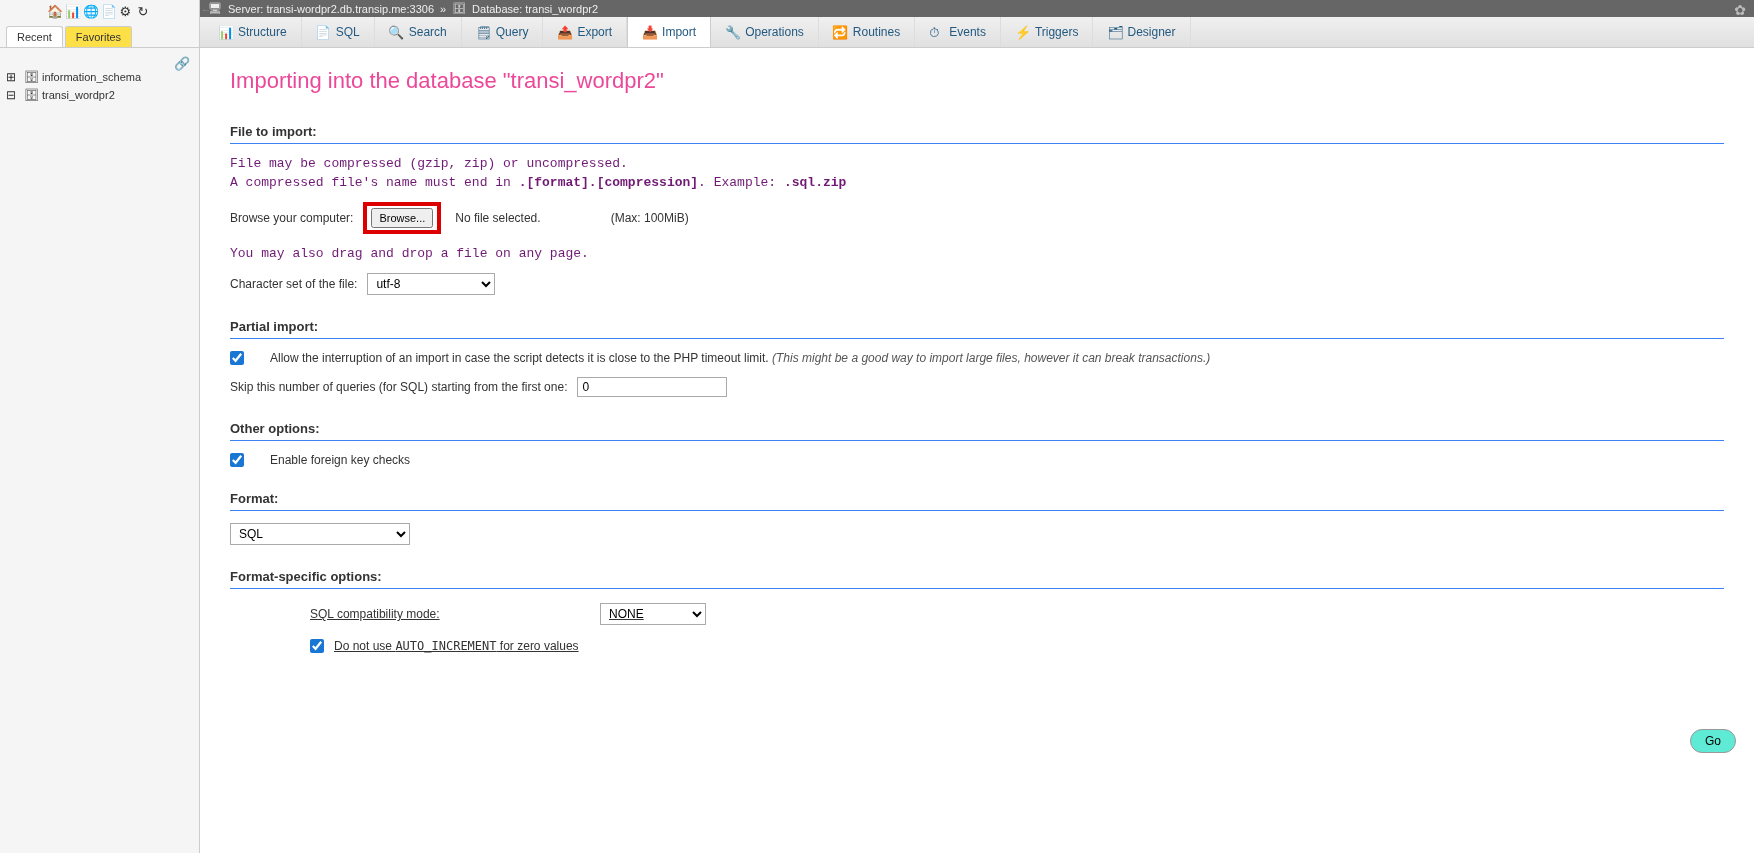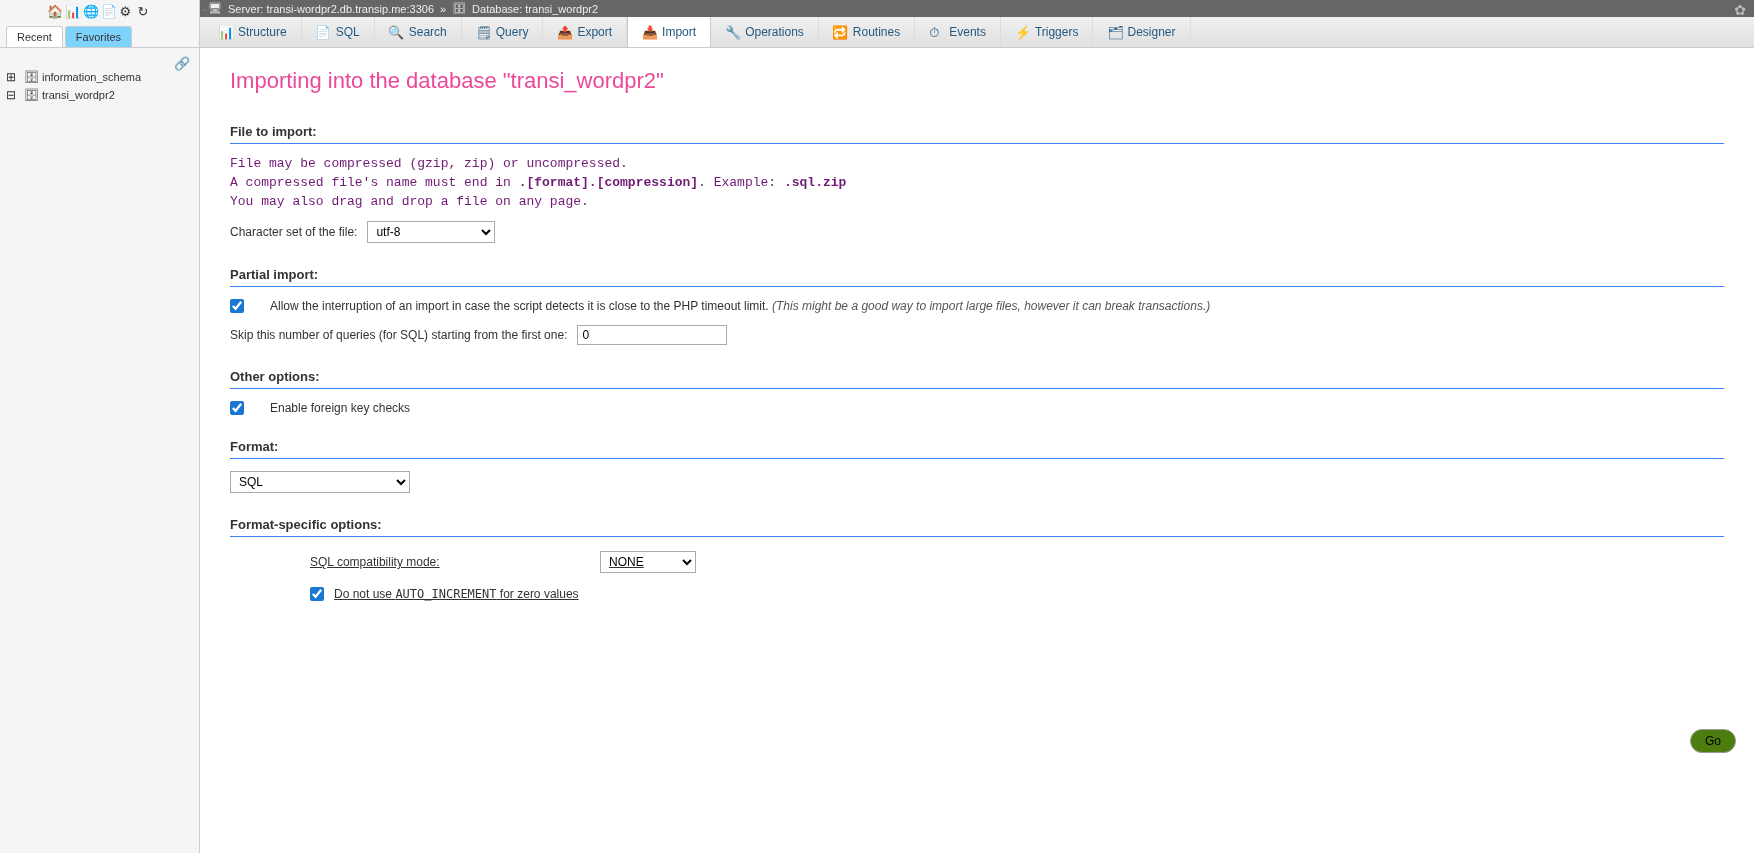--- a/index.html
+++ b/index.html
@@ -1,21 +1,21 @@
 <!DOCTYPE html>
 <html><head>
 <meta charset="utf-8">
 <style>
 * { box-sizing: border-box; margin: 0; padding: 0; }
 body { font-family: sans-serif; font-size: 12px; color: #333; display: flex; height: 853px; width: 1754px; overflow: hidden; }
 .sidebar { width: 200px; background: #f5f5f5; border-right: 1px solid #ccc; position: relative; }
 .sidebar-icons { padding: 4px 6px; display: flex; gap: 4px; justify-content: center; }
 .sidebar-icons span { width: 14px; height: 14px; display: inline-block; font-size: 13px; cursor: pointer; }
 .sidebar-tabs { display: flex; border-bottom: 1px solid #ccc; padding: 4px 6px 0 6px; }
-.sidebar-tab { padding: 4px 10px; background: #7dd3fc; border: 1px solid #ccc; border-bottom: none; border-radius: 3px 3px 0 0; margin-right: 2px; cursor: pointer; font-size: 11px; }
+.sidebar-tab { padding: 4px 10px; background: #fde047; border: 1px solid #ccc; border-bottom: none; border-radius: 3px 3px 0 0; margin-right: 2px; cursor: pointer; font-size: 11px; }
 .sidebar-tab.active { background: #fff; }
 .sidebar-filter { padding: 8px; }
 .sidebar-filter .link-icon { float: right; color: #666; font-size: 13px; cursor: pointer; }
 .db-tree { padding: 4px 6px; font-size: 11px; }
 .db-tree .tree-item { display: flex; align-items: center; gap: 4px; padding: 2px 0; cursor: pointer; }
 .db-tree .tree-item span.icon { width: 14px; font-size: 12px; }
 .main { flex: 1; display: flex; flex-direction: column; background: #fff; position: relative; }
 .topbar { background: #666; color: #eee; font-size: 11px; padding: 2px 8px; display: flex; align-items: center; gap: 6px; position: relative; }
 .topbar a { color: #eee; text-decoration: none; }
 .topbar .gear { position: absolute; right: 8px; top: 2px; color: #bbb; cursor: pointer; font-size: 14px; }
@@ -33,21 +33,21 @@
 button.browse-btn { font-size: 11px; padding: 2px 6px; }
 .no-file { margin-left: 4px; }
 .max { margin-left: 60px; }
 select, input[type=number] { font-size: 12px; padding: 2px 4px; border: 1px solid #aaa; background: #fff; }
 input[type=checkbox] { width: 14px; height: 14px; accent-color: #1976d2; }
 .checkbox-row { display: flex; align-items: center; gap: 26px; font-size: 12px; margin: 10px 0; }
 .italic { font-style: italic; color: #555; }
 .format-select { width: 180px; }
 .opt-row { display: flex; align-items: center; gap: 10px; padding-left: 80px; margin: 14px 0; font-size: 12px; text-decoration: underline; }
 .opt-row label { width: 280px; }
-.go-btn { position: absolute; right: 18px; bottom: 100px; padding: 4px 14px; background: #4d7c0f; border: 1px solid #999; border-radius: 12px; cursor: pointer; font-size: 12px; }
+.go-btn { position: absolute; right: 18px; bottom: 100px; padding: 4px 14px; background: #5eead4; border: 1px solid #999; border-radius: 12px; cursor: pointer; font-size: 12px; }
 code { font-family: monospace; }
 .collapse-arrow { position: absolute; left: 200px; top: 2px; width: 12px; height: 14px; color: #888; cursor: pointer; z-index: 5; font-size: 11px; text-align:center; }
 </style>
 </head>
 <body>
 
 <div class="sidebar">
   <div class="sidebar-icons">
     <span>🏠</span>
     <span>📊</span>
@@ -137,20 +137,28 @@
   </div>
 
   <div class="content">
     <h2>Importing into the database "transi_wordpr2"</h2>
 
     <div class="section-title">File to import:</div>
     <div class="body-text">File may be compressed (gzip, zip) or uncompressed.</div>
     <div class="body-text">
       <span>A compressed file's name must end in </span><b>.[format].[compression]</b><span>. Example: </span><b>.sql.zip</b>
     </div>
+    <div class="row">
+      <span>Browse your computer:</span>
+      <span class="browse-box">
+        <button class="browse-btn">Browse...</button>
+      </span>
+      <span class="no-file">No file selected.</span>
+      <span class="max">(Max: 100MiB)</span>
+    </div>
     <div class="body-text">You may also drag and drop a file on any page.</div>
     <div class="row">
       <span>Character set of the file:</span>
       <select style="width:128px"><option>utf-8</option></select>
     </div>
 
     <div class="section-title">Partial import:</div>
     <div class="checkbox-row">
       <input type="checkbox" checked="" style="">
       <span>
@@ -169,21 +177,21 @@
     </div>
 
     <div class="section-title">Format:</div>
     <div class="row">
       <select class="format-select"><option>SQL</option></select>
     </div>
 
     <div class="section-title">Format-specific options:</div>
     <div class="opt-row">
       <label>SQL compatibility mode:</label>
-      <select style="width:96px"><option>NONE</option></select>
+      <select style="width:106px"><option>NONE</option></select>
     </div>
     <div class="opt-row">
       <input type="checkbox" checked="" style="">
       <span>
         <span>Do not use </span><code>AUTO_INCREMENT</code><span> for zero values</span>
       </span>
     </div>
   </div>
 
   <button class="go-btn">Go</button>

